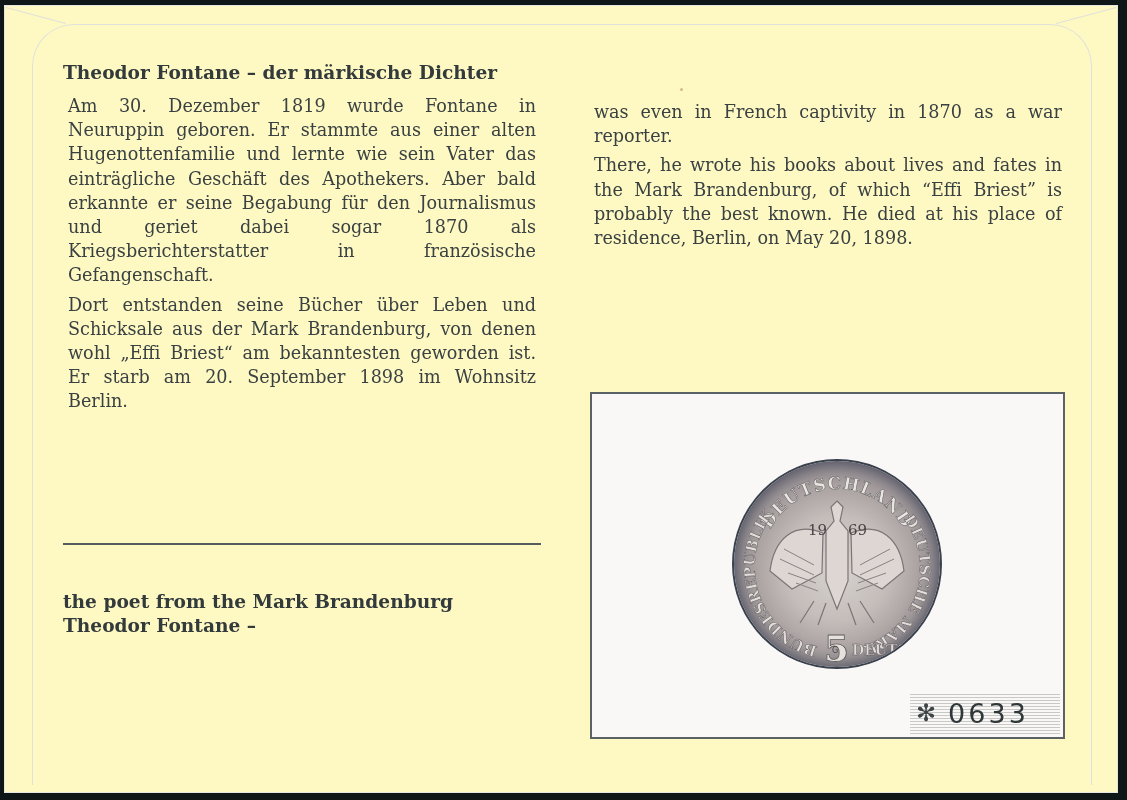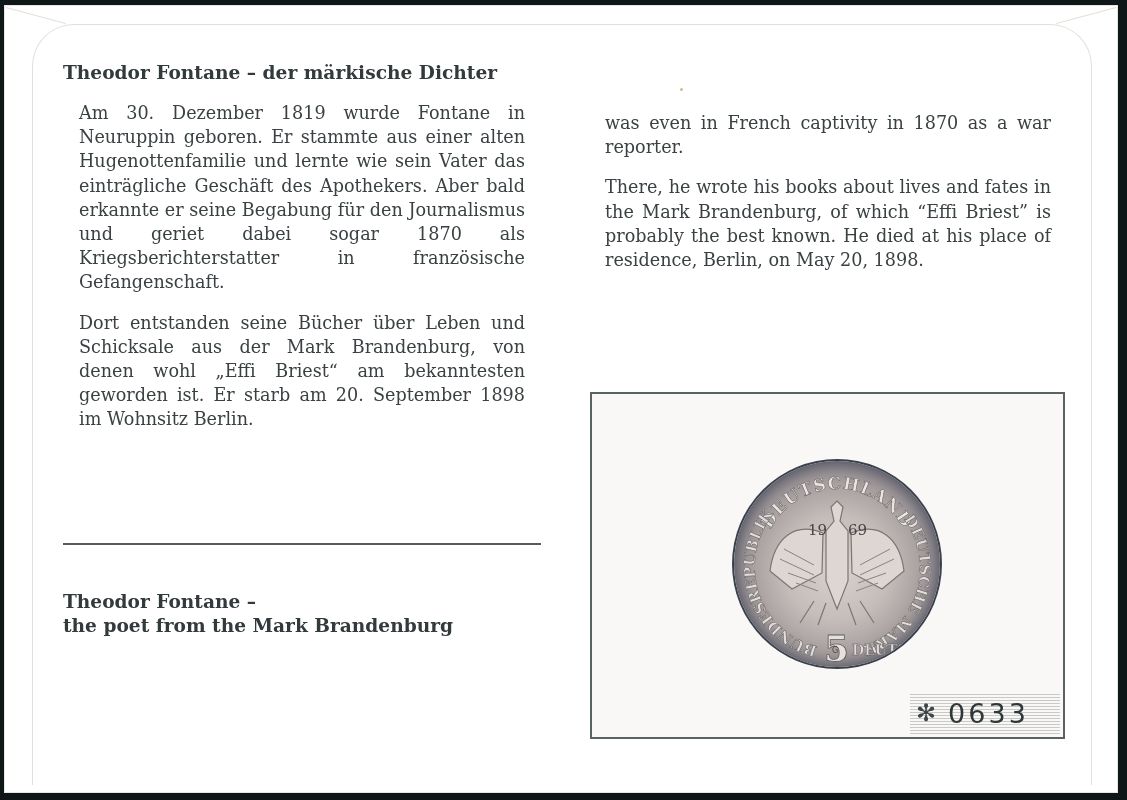--- a/index.html
+++ b/index.html
@@ -7,21 +7,21 @@
       width: 1127px; height: 800px;
       background: #0f1618;
       position: relative;
       overflow: hidden;
       font-family: "DejaVu Serif", "Liberation Serif", serif;
     }
     .envelope {
       position: absolute;
       left: 4px; top: 5px;
       width: 1114px; height: 788px;
-      background: #ffffff;
+      background: #fef9c3;
       box-shadow: inset 0 0 0 1px #e8e6e0;
     }
     .flap-outline {
       position: absolute;
       left: 28px; top: 19px;
       width: 1058px; height: 760px;
       border: 1px solid #e2e0da;
       border-bottom: none;
       border-radius: 42px 42px 0 0;
       pointer-events: none;
@@ -52,21 +52,21 @@
     .col-left { left: 59px; top: 56px; width: 478px; }
     .col-right { left: 585px; top: 90px; width: 478px; }
     .heading {
       font-weight: bold;
       font-size: 18.6px;
       line-height: 24px;
       color: #333a3b;
       text-align: left;
       margin: 0 0 9px 0;
     }
-    .para { margin: 16px; }
+    .para { margin: 5px; }
     .para-last { text-align-last: left; }
     .separator {
       position: absolute;
       left: 59px; top: 538px;
       width: 478px; height: 2px;
       background: #565c5d;
     }
     .heading2 {
       position: absolute;
       left: 59px; top: 585px;
@@ -129,22 +129,22 @@
 
   <div class="col col-left">
     <h2 class="heading">Theodor Fontane – der märkische Dichter</h2>
     <p class="para">Am 30. Dezember 1819 wurde Fontane in Neuruppin geboren. Er stammte aus einer alten Hugenottenfamilie und lernte wie sein Vater das einträgliche Geschäft des Apothekers. Aber bald erkannte er seine Begabung für den Journalismus und geriet dabei sogar 1870 als Kriegsberichterstatter in französische Gefangenschaft.</p>
     <p class="para para-last">Dort entstanden seine Bücher über Leben und Schicksale aus der Mark Brandenburg, von denen wohl „Effi Briest“ am bekanntesten geworden ist. Er starb am 20. September 1898 im Wohnsitz Berlin.</p>
   </div>
 
   <div class="separator"></div>
 
   <div class="col heading2">
+    <div class="heading" style="margin:0;">the poet from the Mark Brandenburg</div>
     <div class="heading" style="margin:0;">Theodor Fontane –</div>
-    <div class="heading" style="margin:0;">the poet from the Mark Brandenburg</div>
   </div>
 
 
   <div class="col col-right">
     <p class="para">was even in French captivity in 1870 as a war reporter.</p>
     <p class="para para-last">There, he wrote his books about lives and fates in the Mark Brandenburg, of which “Effi Briest” is probably the best known. He died at his place of residence, Berlin, on May 20, 1898.</p>
   </div>
 
   <div class="speck"></div>
 

